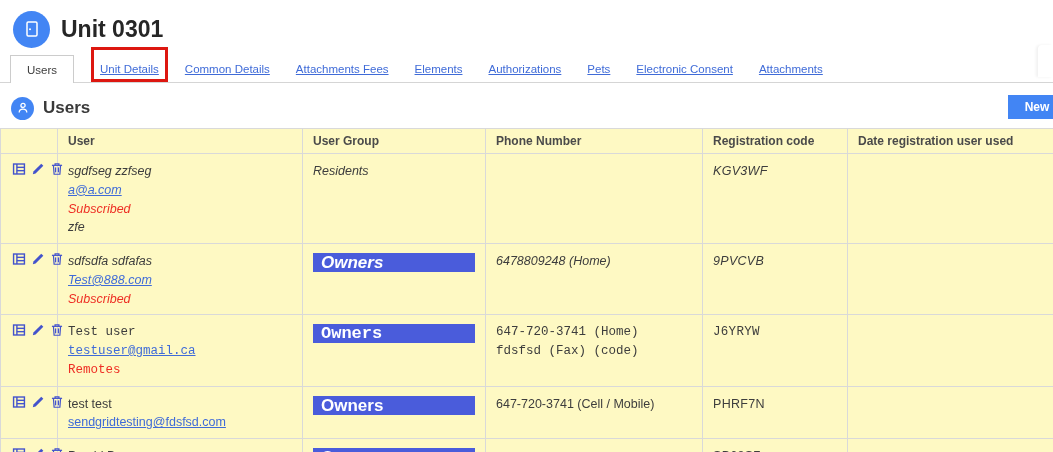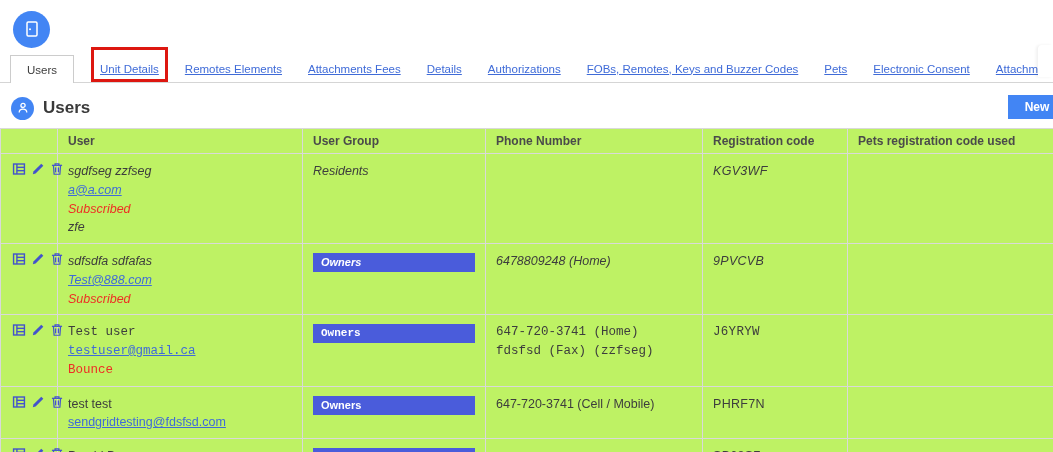--- a/index.html
+++ b/index.html
@@ -31,63 +31,63 @@
   .sec { display:flex; align-items:center; height:32px; margin-top:9px; padding-left:11px; position:relative; }
   .users-circle { width:23px; height:23px; border-radius:50%; background:#4285f4;
     display:flex; align-items:center; justify-content:center; flex:none; }
   .sec-title { font-size:17px; font-weight:bold; color:#3a3a3a; margin-left:9px; }
   .new-btn { position:absolute; left:1008px; top:3px; width:58px; height:24px;
     background:#4285f4; color:#fff; border:none; font-size:12px; font-weight:bold;
     font-family:inherit; cursor:pointer; text-align:center; }
 
   
   table { border-collapse:collapse; table-layout:fixed; width:1054px; margin-top:4px; }
-  th, td { border:1px solid #d9d9d9; background:#bef264; text-align:left;
+  th, td { border:1px solid #d9d9d9; background:#fef9c3; text-align:left;
     vertical-align:top; padding:6px 10px; }
   th { font-size:12px; font-weight:bold; color:#4a4a4a; height:25px; padding-top:5px; padding-bottom:5px; }
   td { font-size:12.5px; color:#3d3d3d; line-height:1.5; padding-top:8px; }
   col.c-icons { width:57px; } col.c-user { width:245px; } col.c-group { width:183px; }
   col.c-phone { width:217px; } col.c-reg { width:145px; } col.c-date { width:207px; }
 
   .cell-icons { display:flex; gap:5px; padding-left:1px; }
   .ric { width:14px; height:14px; color:#4353cc; cursor:pointer; display:inline-flex; }
   .ric svg { width:14px; height:14px; }
 
   .u-email a { color:#3f6bd8; }
   .u-status { color:#ee2e24; }
   .badge { display:block; background:#4a5cdb; color:#fff; font-weight:bold;
-    font-size:11px; line-height:19px; height:19px; padding-left:8px; margin-top:1px;
+    font-size:17px; line-height:19px; height:19px; padding-left:8px; margin-top:1px;
     cursor:default; }
   .reg-code { letter-spacing:0.3px; }
 </style>
 </head>
 <body>
 
 <div class="page">
 
   <div class="hdr">
     <span class="unit-circle">
       <svg width="20" height="20" viewBox="0 0 20 20" fill="none" stroke="#fff" stroke-width="1.5">
         <rect x="5" y="3" width="10" height="14" rx="1.2"></rect>
         <circle cx="8" cy="10.2" r="1" fill="#fff" stroke="none"></circle>
       </svg>
     </span>
+    <h1 class="page-title">Unit 0301</h1>
   </div>
 
   <nav class="tabs" id="tabs">
       <div class="tab-active">Users</div>
       <span class="tab-wrap">
         <a class="tab-link">Unit Details</a>
         <span class="red-box"></span>
       </span>
-      <a class="tab-link">Remotes Elements</a>
+      <a class="tab-link">Common Details</a>
       <a class="tab-link">Attachments Fees</a>
-      <a class="tab-link">Details</a>
+      <a class="tab-link">Elements</a>
       <a class="tab-link">Authorizations</a>
-      <a class="tab-link">FOBs, Remotes, Keys and Buzzer Codes</a>
       <a class="tab-link">Pets</a>
       <a class="tab-link">Electronic Consent</a>
       <a class="tab-link">Attachments</a>
     </nav>
   <div class="tabs-overflow"></div>
 
   <div class="sec">
     <span class="users-circle">
       <svg width="14" height="14" viewBox="0 0 14 14" fill="none" stroke="#fff" stroke-width="1.3">
         <circle cx="7" cy="4.4" r="2.1"></circle>
@@ -107,21 +107,21 @@
         <col class="c-reg">
         <col class="c-date">
     </colgroup>
     <thead>
       <tr>
         <th></th>
         <th>User</th>
         <th>User Group</th>
         <th>Phone Number</th>
         <th>Registration code</th>
-        <th>Pets registration code used</th>
+        <th>Date registration user used</th>
       </tr>
     </thead>
     <tbody id="rows">
         <tr style="height: 62px; font-style: italic;">
           <td>
   <div class="cell-icons">
     <span class="ric">
       <svg viewBox="0 0 16 16" fill="none" stroke="currentColor" stroke-width="1.6">
         <rect x="1.8" y="2.3" width="12.4" height="11.4"></rect>
         <line x1="5.6" y1="2.3" x2="5.6" y2="13.7"></line>
@@ -222,28 +222,28 @@
         <path d="M3.9 3.8l.8 10.2h6.6l.8-10.2"></path>
         <line x1="6.4" y1="6.2" x2="6.4" y2="11.8"></line>
         <line x1="9.6" y1="6.2" x2="9.6" y2="11.8"></line>
       </svg>
     </span>
   </div>
 </td>
           <td>
             <div>Test user</div>
             <div class="u-email"><a href="#">testuser@gmail.ca</a></div>
-            <div class="u-status">Bounce</div>
+            <div class="u-status">Remotes</div>
           </td>
           <td>
             <div class="badge">Owners</div>
           </td>
           <td>
             <div>647-720-3741 (Home)</div>
-            <div>fdsfsd (Fax) (zzfseg)</div>
+            <div>fdsfsd (Fax) (code)</div>
           </td>
           <td class="reg-code">J6YRYW</td>
           <td></td>
         </tr>
         <tr style="height: 38px;">
           <td>
   <div class="cell-icons">
     <span class="ric">
       <svg viewBox="0 0 16 16" fill="none" stroke="currentColor" stroke-width="1.6">
         <rect x="1.8" y="2.3" width="12.4" height="11.4"></rect>

